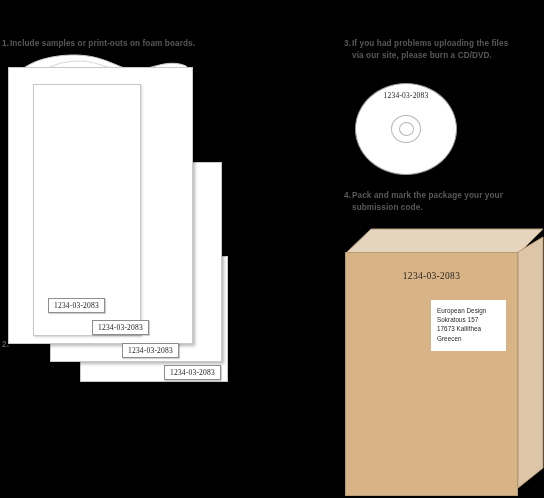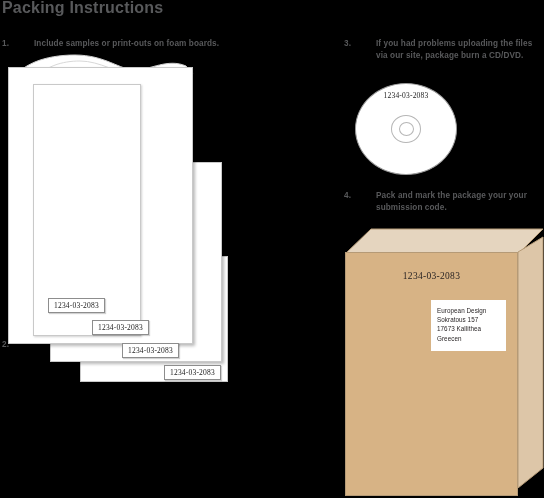--- a/index.html
+++ b/index.html
@@ -41,21 +41,21 @@
     letter-spacing: 0.1px;
     line-height: 11.5px;
   }
   .step .num {
     position: absolute;
     left: 0; top: 0;
     width: 14px;
   }
   .step .txt {
     display: block;
-    margin-left: 32px;
+    margin-left: 8px;
     white-space: pre-line;
   }
 
   #step1 { left: 2px;   top: 38px;  width: 240px; }
   #step2 { left: 2px;   top: 339px; width: 200px; }
   #step3 { left: 344px; top: 38px;  width: 196px; }
   #step4 { left: 344px; top: 190px; width: 196px; }
 
   
   .boards {
@@ -191,21 +191,20 @@
     box-sizing: border-box;
     letter-spacing: 0.05px;
   }
   .addr-label div { white-space: nowrap; }
 </style>
 </head>
 <body>
 
 <div class="page">
 
-  <div class="page-title">Packing Instructions</div>
 
   <div class="step" id="step1">
     <span class="num">1.</span>
     <span class="txt">Include samples or print-outs on foam boards.</span>
   </div>
 
   <div class="boards">
 
     <div class="board" id="board-4"></div>
     <div class="board" id="board-3"></div>
@@ -225,21 +224,21 @@
   </div>
 
   <div class="step" id="step2">
     <span class="num">2.</span>
     <span class="txt"></span>
   </div>
 
   <div class="step" id="step3">
     <span class="num">3.</span>
     <span class="txt">If you had problems uploading the files
-via our site, package burn a CD/DVD.</span>
+via our site, please burn a CD/DVD.</span>
   </div>
 
   <div class="cd-wrap">
     <div class="cd-disc"></div>
     <div class="cd-ring-outer"></div>
     <div class="cd-ring-inner"></div>
     <div class="cd-code">1234-03-2083</div>
   </div>
 
   <div class="step" id="step4">

